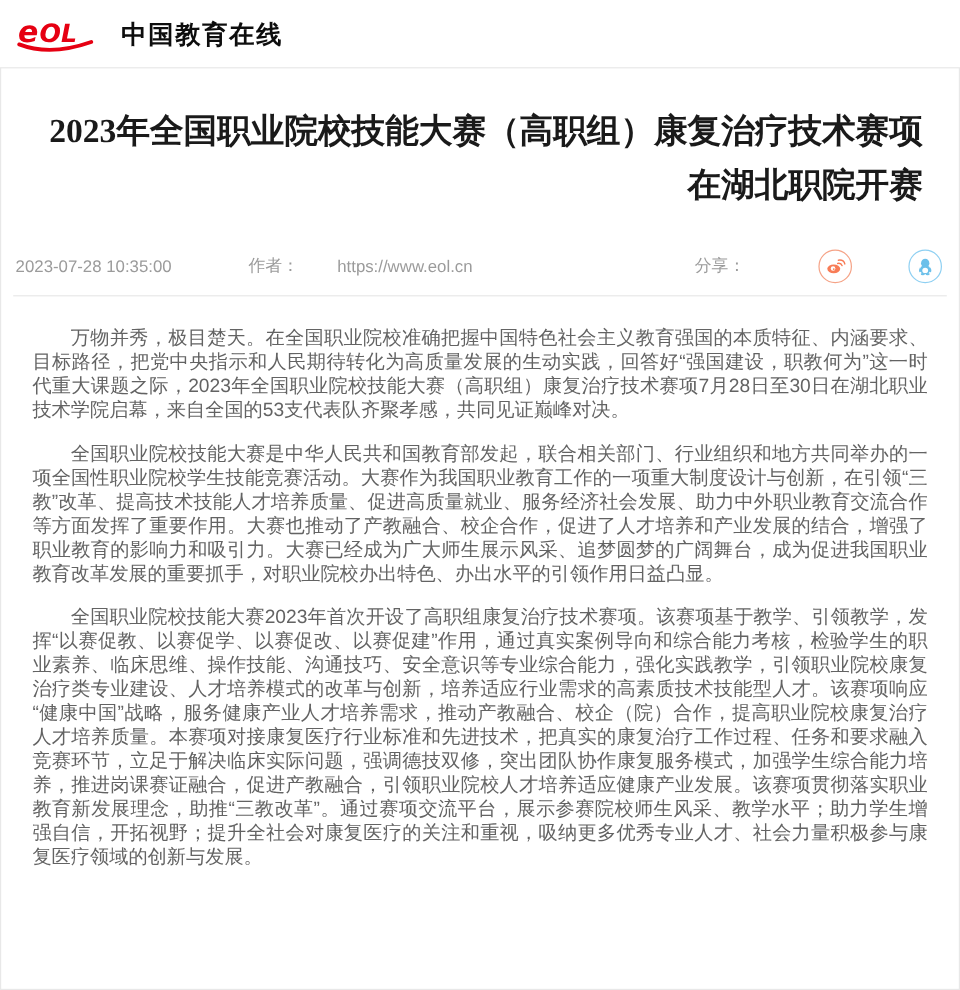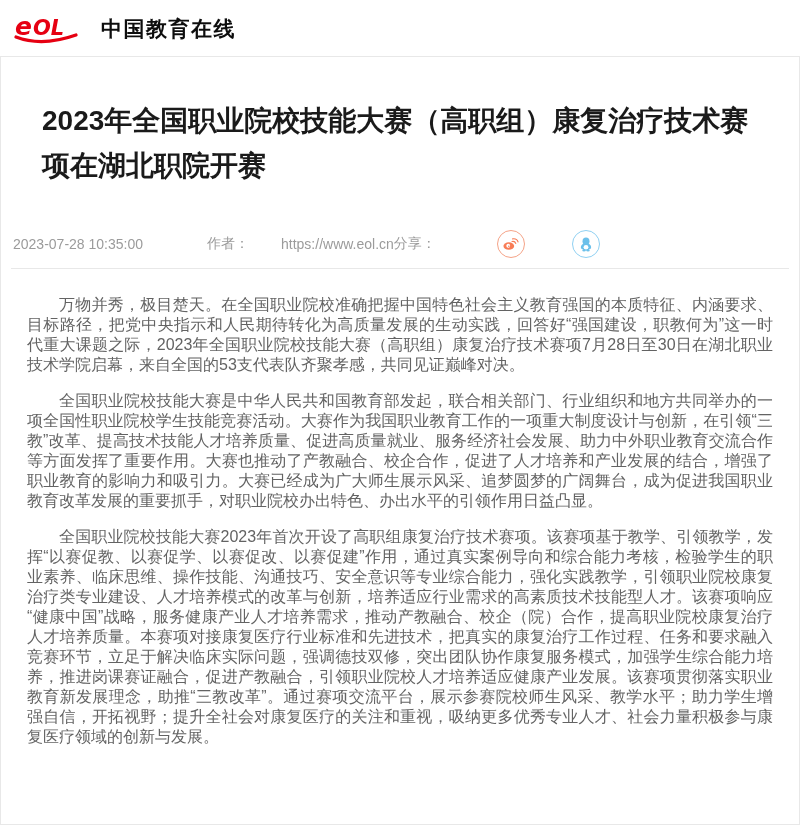--- a/index.html
+++ b/index.html
@@ -44,33 +44,35 @@
   .breadcrumb .sep { margin: 0 7px; color: #b5b5b5; }
 
   
   .content-box {
     border: 1px solid #e8e8e8;
     min-height: 769px;
     background: #fff;
   }
 
   .article-title {
-    margin: 17px;
+    margin: 6px;
     padding: 24px 24px 4px;
-    text-align: left;
+    text-align: right;
     font-size: 28px;
     line-height: 1.62;
     font-weight: bold;
     color: #1a1a1a;
+    font-family: Liberation Serif, serif;
   }
 
   
   .meta-row {
     display: flex;
     align-items: center;
+    justify-content: space-between;
     padding: 20px 12px 10px;
     color: #9b9b9b;
     font-size: 14px;
   }
   .meta-left { display: flex; align-items: center; }
   .meta-author { margin-left: 64px; }
   .meta-source { margin-left: 32px; color: #9b9b9b; text-decoration: none; cursor: pointer; }
   .meta-right { display: flex; align-items: center; padding-right: 2px; gap: 40px; }
   .share-label { margin-right: 14px; }
   .share-btn {

